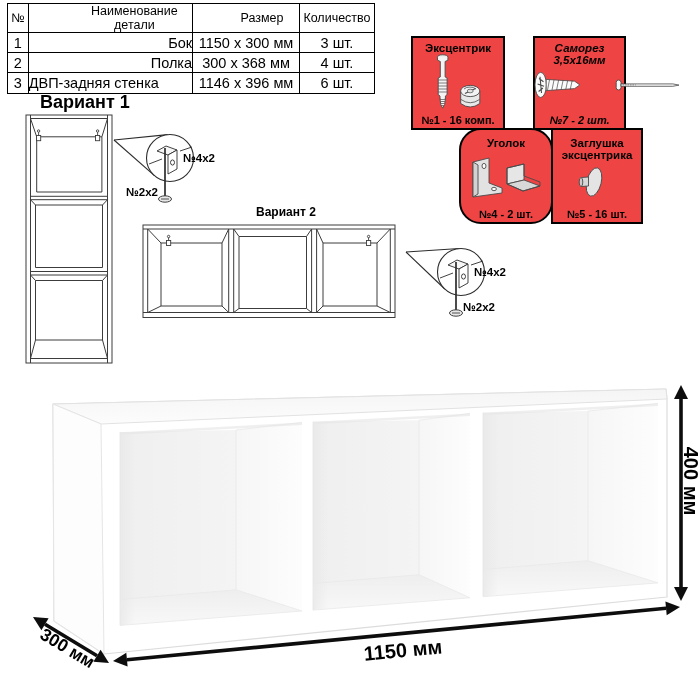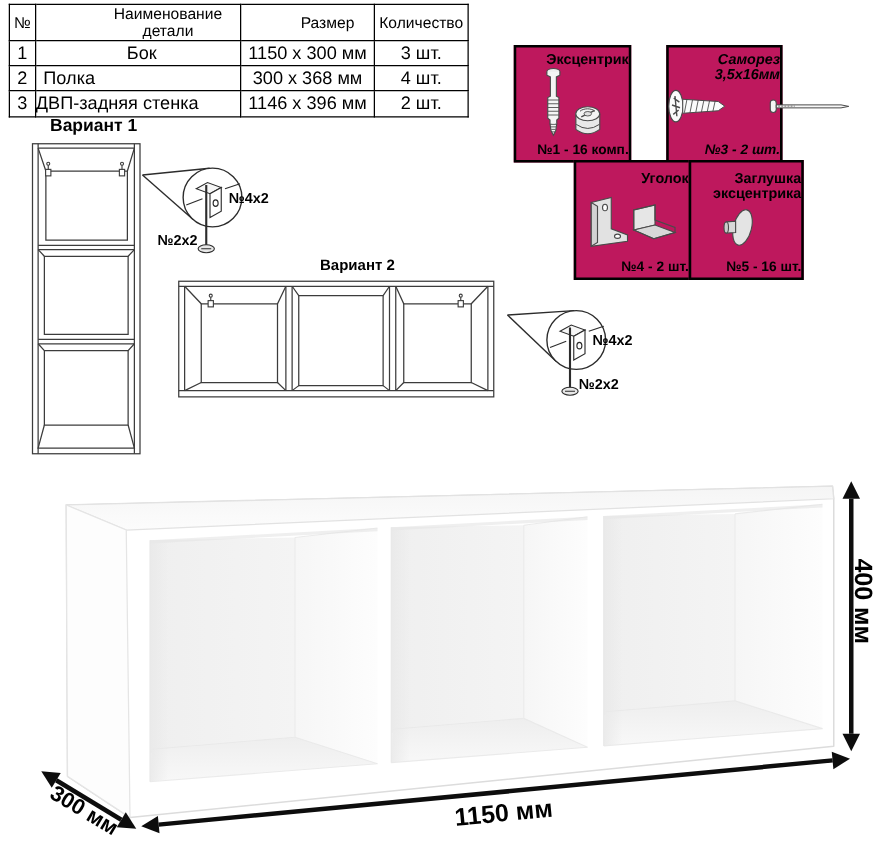--- a/index.html
+++ b/index.html
@@ -2,81 +2,81 @@
 <html><head>
 <meta charset="utf-8">
 <style>
   html,body{margin:0;padding:0;background:#fff;}
   #page{position:relative;width:700px;height:690px;background:#fff;overflow:hidden;
         font-family:"Liberation Sans",sans-serif;color:#000;}
   .abs{position:absolute;}
   table.parts{border-collapse:collapse;font-size:14.5px;}
   table.parts td,table.parts th{border:1px solid #000;padding:0;text-align:center;
         font-weight:normal;vertical-align:middle;}
-  .hwcell{position:absolute;border:2px solid #000;box-sizing:border-box;background:#be185d;
-        text-align:right;}
+  .hwcell{position:absolute;border:2px solid #000;box-sizing:border-box;background:#ef4444;
+        text-align:center;}
   .hwtitle{font-weight:bold;font-size:11.5px;line-height:12px;padding-top:4px;}
   .hwcap{position:absolute;bottom:2px;left:0;right:0;font-weight:bold;font-size:11px;}
   .btxt{font-weight:bold;}
 </style>
 </head>
 <body>
 <div id="page">
 
   <table class="parts abs" style="left:7px;top:3px;width:368px;height:78px;">
     <tbody>
         <tr style="height:17px;font-size:12.5px;">
       <td style="width:27px;">№</td>
       <td style="width:149px;padding-left:48px;">Наименование детали</td>
       <td style="width:110px;padding-left:32px;">Размер</td>
       <td style="width:82px;">Количество</td>
     </tr>
     <tr style="height:20px;">
           <td>1</td>
-          <td style="text-align:center;padding-left:6px;">Бок</td>
+          <td style="text-align:right;padding-left:6px;">Бок</td>
           <td>1150 х 300 мм</td>
           <td>3 шт.</td>
         </tr>
     <tr style="height:20px;">
           <td>2</td>
-          <td style="text-align:left;padding-left:6px;">Полка</td>
+          <td style="text-align:right;padding-left:6px;">Полка</td>
           <td>300 х 368 мм</td>
           <td>4 шт.</td>
         </tr>
     <tr style="height:21px;">
           <td>3</td>
           <td style="text-align:left;padding-left:0;">ДВП-задняя стенка</td>
           <td>1146 х 396 мм</td>
-          <td>2 шт.</td>
+          <td>6 шт.</td>
         </tr>
   </tbody>
     </table>
 
   <div class="hwcell" style="left:411px;top:36px;width:94px;height:94px;">
     <div class="hwtitle">Эксцентрик</div>
     <div class="hwcap">№1 - 16 комп.</div>
   </div>
 
   <div class="hwcell" style="left:533px;top:36px;width:93px;height:94px;font-style:italic;">
     <div class="hwtitle">Саморез<br>3,5х16мм</div>
-    <div class="hwcap">№3 - 2 шт.</div>
+    <div class="hwcap">№7 - 2 шт.</div>
   </div>
 
 
-  <div class="hwcell" style="left:459px;top:128px;width:94px;height:96px;">
+  <div class="hwcell" style="left:459px;top:128px;width:94px;height:96px;border-radius:22px;">
     <div class="hwtitle" style="padding-top:7px;">Уголок</div>
     <div class="hwcap">№4 - 2 шт.</div>
   </div>
 
   <div class="hwcell" style="left:551px;top:128px;width:92px;height:96px;">
     <div class="hwtitle" style="padding-top:7px;">Заглушка<br>эксцентрика</div>
     <div class="hwcap">№5 - 16 шт.</div>
   </div>
 
-  <div class="abs btxt" style="left:40px;top:92px;font-size:14px;">Вариант 1</div>
+  <div class="abs btxt" style="left:40px;top:92px;font-size:18px;">Вариант 1</div>
 
   <div class="abs btxt" style="left:236px;top:205px;font-size:12px;margin-left:20px;">Вариант 2</div>
 
   <svg class="abs" style="left:0;top:0;" width="700" height="690" viewBox="0 0 700 690">
 <defs>
 <linearGradient id="gback" x1="0" y1="0" x2="1" y2="0">
           <stop offset="0" stop-color="#efefef"></stop>
           <stop offset="1" stop-color="#f4f4f4"></stop>
         </linearGradient>
 <linearGradient id="gwall" x1="0" y1="0" x2="1" y2="0">

